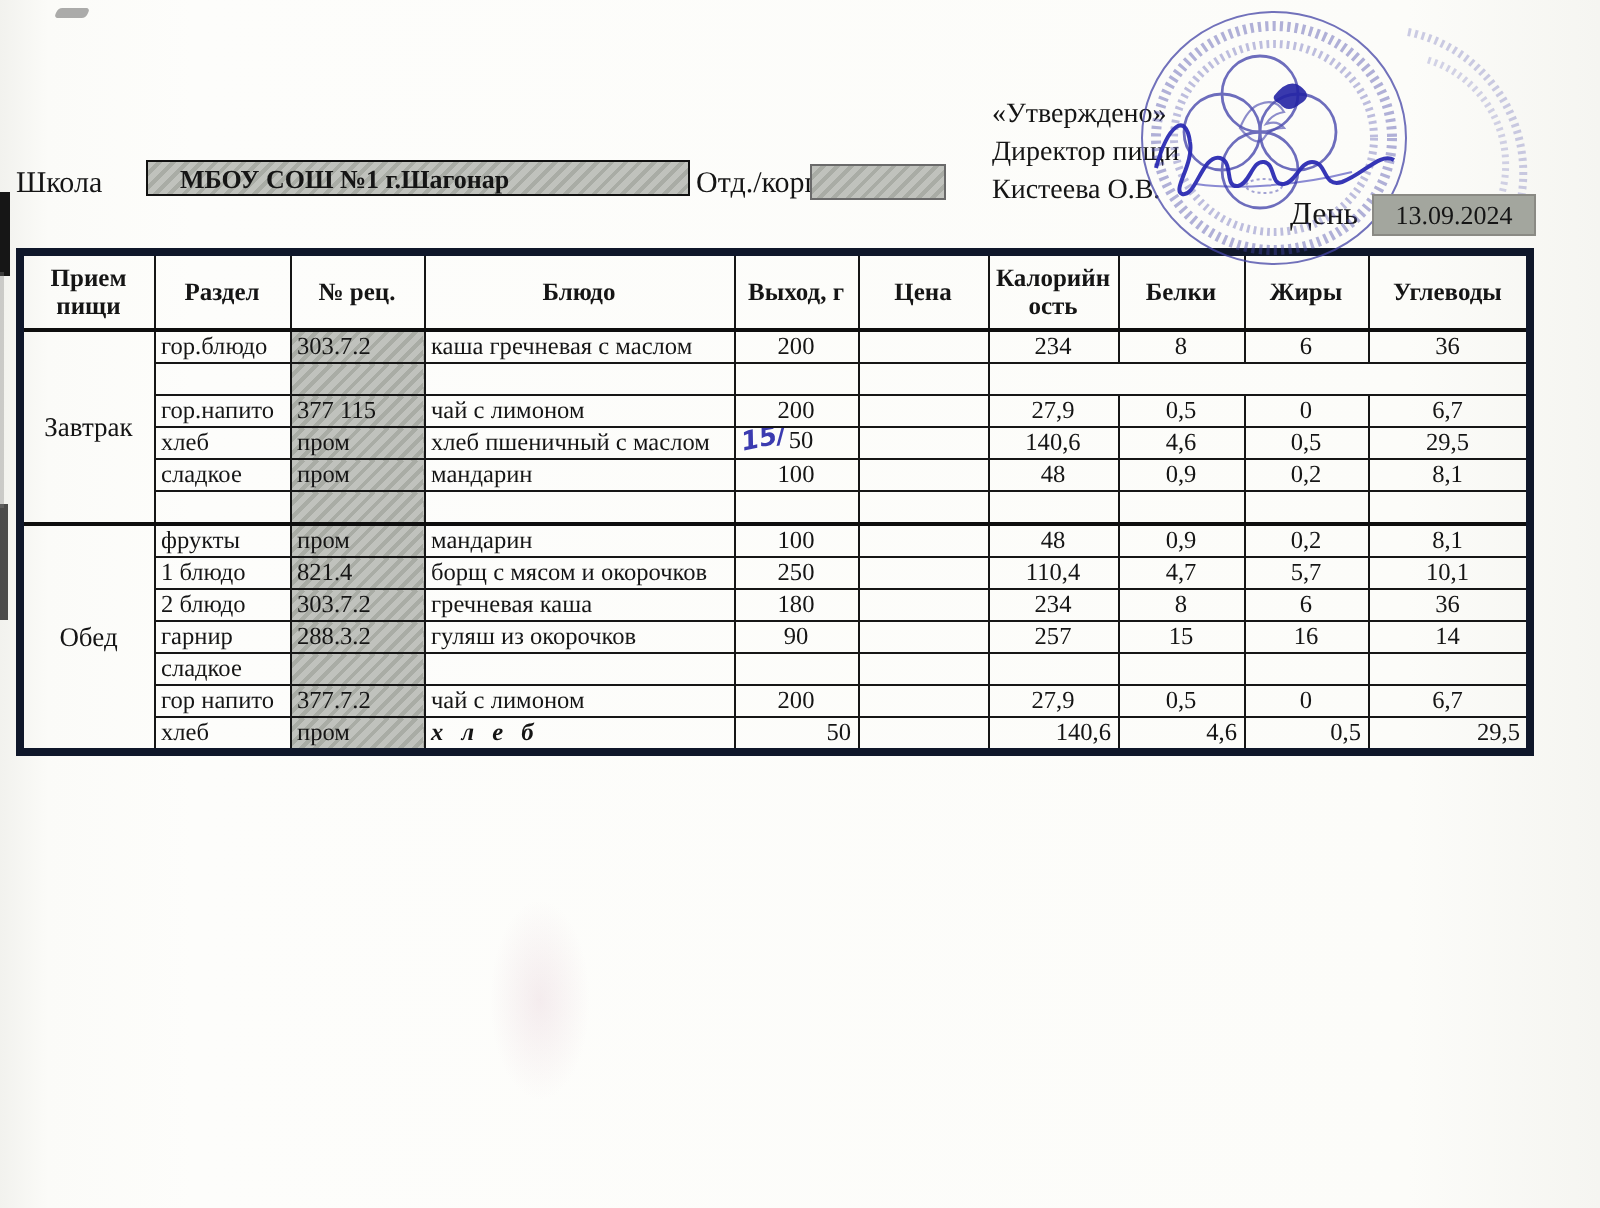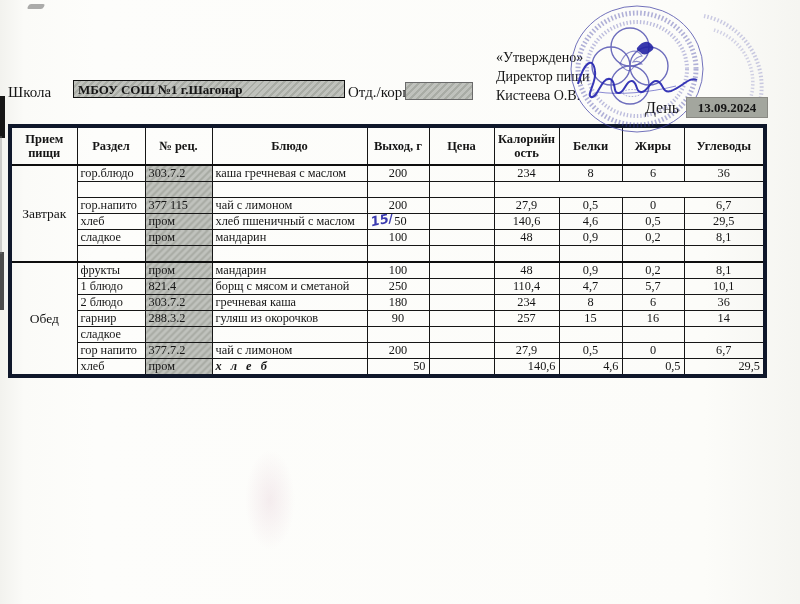--- a/index.html
+++ b/index.html
@@ -13,24 +13,24 @@
   .edge-b{position:absolute;left:0;top:252px;width:4px;height:58px;background:#2e2e2e;opacity:.85;}
   .edge-c{position:absolute;left:0;top:136px;width:2px;height:118px;background:#808080;opacity:.35;}
   .edge-d{position:absolute;left:28px;top:4px;width:16px;height:5px;background:#4a4a4a;opacity:.45;transform:skewX(-25deg);border-radius:2px;}
   .smudge{position:absolute;left:245px;top:450px;width:50px;height:100px;
     background:radial-gradient(closest-side,rgba(205,160,180,.18),rgba(205,160,180,0));}
   
   .lbl{position:absolute;font-size:15px;}
   .field{position:absolute;background:#b2b5ae;
     background-image:repeating-linear-gradient(135deg,rgba(255,255,255,.18) 0 3px,rgba(0,0,0,.05) 3px 5px);}
   .school-field{left:73px;top:80px;width:272px;height:18px;border:1.5px solid #111;
-    font-size:13px;font-weight:600;line-height:17px;padding-left:4px;box-sizing:border-box;}
+    font-size:13px;font-weight:600;line-height:17px;padding-left:16px;box-sizing:border-box;}
   .dept-field{left:405px;top:82px;width:66px;height:16px;border:1px solid #6a6a6a;}
   .date-field{left:686px;top:97px;width:80px;height:19px;border:1px solid #8a8a84;
-    background:#a3a69e;font-size:13px;font-weight:700;text-align:center;line-height:19px;z-index:5;}
+    background:#a3a69e;font-size:13px;font-weight:400;text-align:center;line-height:19px;z-index:5;}
   .approve{position:absolute;left:496px;top:48px;font-size:14px;line-height:19px;z-index:1;}
   .day-lbl{position:absolute;left:645px;top:99px;font-size:16px;z-index:1;}
   
   .stamp-svg{position:absolute;left:555px;top:0px;z-index:3;pointer-events:none;}
   
   table.menu{position:absolute;left:8px;top:124px;border-collapse:collapse;table-layout:fixed;
     border:4px solid #0f172a;z-index:2;background:transparent;}
   .menu th,.menu td{border:1px solid #161616;font-size:12.3px;padding:0 3px;height:15px;
     line-height:1.12;overflow:hidden;white-space:nowrap;}
   .menu th{font-weight:bold;text-align:center;white-space:normal;height:36px;
@@ -199,21 +199,21 @@
       <td class="num">100</td>
       <td class="num"></td>
       <td class="num">48</td>
       <td class="num">0,9</td>
       <td class="num">0,2</td>
       <td class="num">8,1</td>
     </tr>
     <tr>
       <td class="rz">1 блюдо</td>
       <td class="rec">821.4</td>
-      <td class="dish">борщ с мясом и сметаной</td>
+      <td class="dish">борщ с мясом и окорочков</td>
       <td class="num">250</td>
       <td class="num"></td>
       <td class="num">110,4</td>
       <td class="num">4,7</td>
       <td class="num">5,7</td>
       <td class="num">10,1</td>
     </tr>
     <tr>
       <td class="rz">2 блюдо</td>
       <td class="rec">303.7.2</td>

